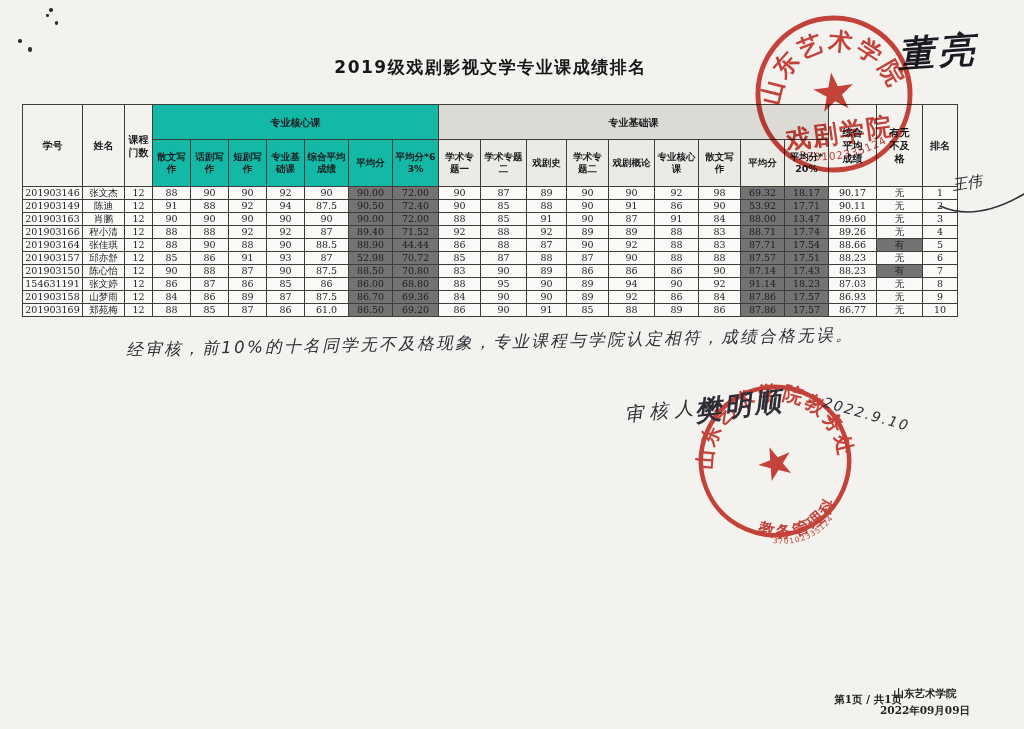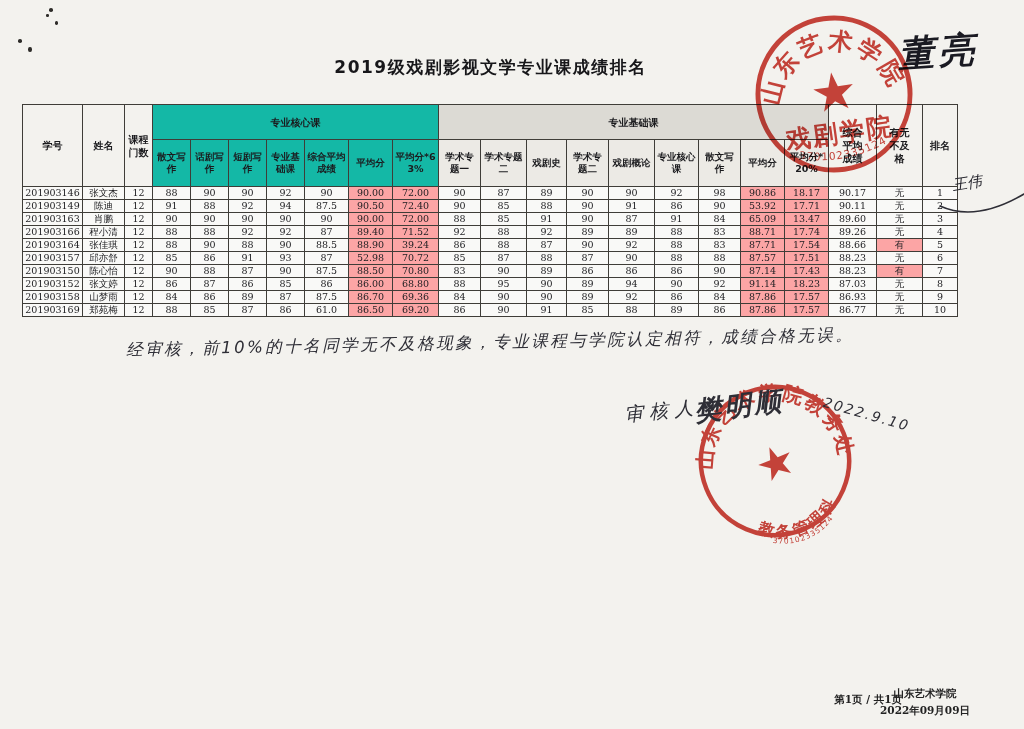--- a/index.html
+++ b/index.html
@@ -42,21 +42,21 @@
   .score-table tr.group-row th { height:34px; font-size:10px; }
   .score-table tr.sub-row th { height:46px; font-size:9.5px; padding:0 2px; }
   .score-table th.core-bg { background:#14b8a6; }
   .score-table th.basic-group-bg { background:#dcdad4;margin-top:14px; }
   .score-table th.basic-bg { background:#eceae5; }
   .score-table th.pad-narrow { padding:0 11px; }
   .score-table tbody td {
     height:12px; font-size:9.5px; line-height:1;
     font-family:"DejaVu Serif", serif; color:#1d1d20;
   }
-  .score-table td.shaded { background:#fca5a5; }
+  .score-table td.shaded { background:#737373; }
 
   .hand { font-style:italic; color:#2e2e36; }
   .audit-note {
     position:absolute; left:126px; top:331px; width:790px;
     font-size:16.5px; letter-spacing:2.5px; transform:rotate(-1.2deg);
   }
   .auditor-label {
     position:absolute; left:624px; top:397px; font-size:19px;
     letter-spacing:6px; transform:rotate(-6deg);
   }
@@ -172,21 +172,21 @@
         <td>90</td>
         <td class="shaded">90.00</td>
         <td class="shaded">72.00</td>
         <td>90</td>
         <td>87</td>
         <td>89</td>
         <td>90</td>
         <td>90</td>
         <td>92</td>
         <td>98</td>
-        <td class="shaded">90.86</td>
+        <td class="shaded">69.32</td>
         <td class="shaded">18.17</td>
         <td>90.17</td>
         <td>无</td>
         <td>1</td>
       </tr>
       <tr>
         <td>201903149</td>
         <td>陈迪</td>
         <td>12</td>
         <td>91</td>
@@ -220,21 +220,21 @@
         <td>90</td>
         <td class="shaded">90.00</td>
         <td class="shaded">72.00</td>
         <td>88</td>
         <td>85</td>
         <td>91</td>
         <td>90</td>
         <td>87</td>
         <td>91</td>
         <td>84</td>
-        <td class="shaded">65.09</td>
+        <td class="shaded">88.00</td>
         <td class="shaded">13.47</td>
         <td>89.60</td>
         <td>无</td>
         <td>3</td>
       </tr>
       <tr>
         <td>201903166</td>
         <td>程小清</td>
         <td>12</td>
         <td>88</td>
@@ -260,21 +260,21 @@
       <tr>
         <td>201903164</td>
         <td>张佳琪</td>
         <td>12</td>
         <td>88</td>
         <td>90</td>
         <td>88</td>
         <td>90</td>
         <td>88.5</td>
         <td class="shaded">88.90</td>
-        <td class="shaded">39.24</td>
+        <td class="shaded">44.44</td>
         <td>86</td>
         <td>88</td>
         <td>87</td>
         <td>90</td>
         <td>92</td>
         <td>88</td>
         <td>83</td>
         <td class="shaded">87.71</td>
         <td class="shaded">17.54</td>
         <td>88.66</td>
@@ -323,21 +323,21 @@
         <td>86</td>
         <td>86</td>
         <td>90</td>
         <td class="shaded">87.14</td>
         <td class="shaded">17.43</td>
         <td>88.23</td>
         <td class="shaded">有</td>
         <td>7</td>
       </tr>
       <tr>
-        <td>201903152</td>
+        <td>154631191</td>
         <td>张文婷</td>
         <td>12</td>
         <td>86</td>
         <td>87</td>
         <td>86</td>
         <td>85</td>
         <td>86</td>
         <td class="shaded">86.00</td>
         <td class="shaded">68.80</td>
         <td>88</td>

